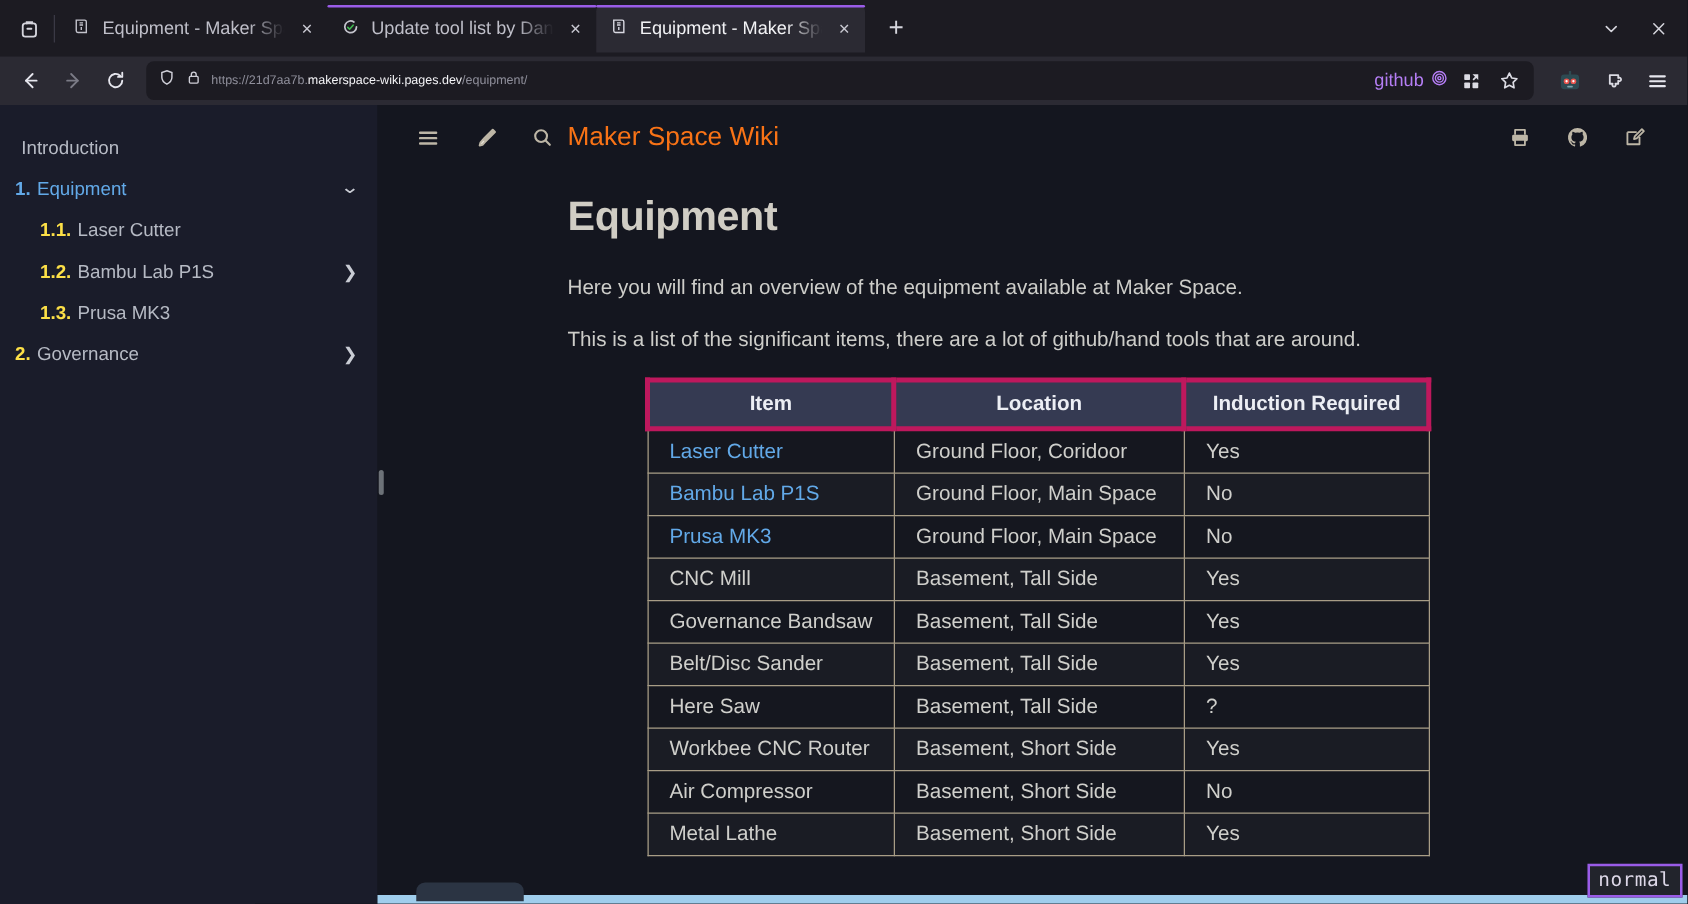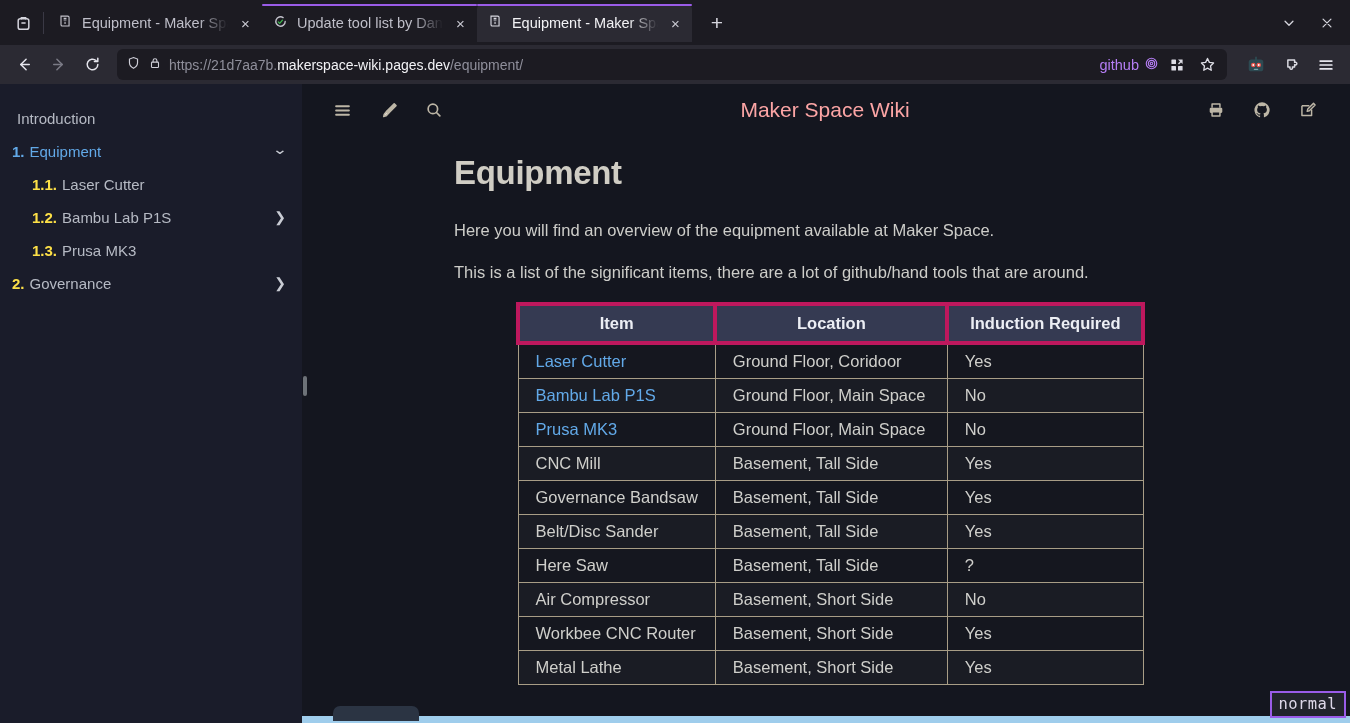--- a/index.html
+++ b/index.html
@@ -55,21 +55,21 @@
     padding: 0 9px; gap: 3px; flex: 0 0 39px;
   }
   .navbtn { width: 31px; height: 31px; display:flex; align-items:center; justify-content:center;
             color:#d8d8e0; border-radius:5px; }
   .navbtn.dim { color:#7b7b86; }
   .urlbar {
     flex: 1; height: 31px; background: #1c1b22; border-radius: 6px;
     display: flex; align-items: center; padding: 0 6px 0 9px; margin: 0 6px;
     gap: 7px; min-width: 0;
   }
-  .url-text { font-size: 14px; color: #8f8f9b; white-space: nowrap; overflow:hidden; }
+  .url-text { font-size: 10px; color: #8f8f9b; white-space: nowrap; overflow:hidden; }
   .url-text .host { color: #f3f3f6; }
   .urlbar-right { margin-left:auto; display:flex; align-items:center; gap: 6px; padding-right:2px;}
   .github-chip { display:flex; align-items:center; gap:5px; color:#b57ef5; font-size:14.5px; }
   .ubicon { width:24px; height:24px; display:flex; align-items:center; justify-content:center; color:#dcdce4;}
   .navbar-right { display:flex; align-items:center; gap:4px; padding-left: 4px;}
 
   
   .page { flex: 1; display: flex; background: #14161f; position: relative; min-height: 0; }
 
   .sidebar {
@@ -100,21 +100,21 @@
   .content { flex: 1; display: flex; flex-direction: column; min-width: 0; background: #14161f; }
 
   .topbar {
     height: 52px; flex: 0 0 52px; display: flex; align-items: center;
     padding: 0 22px 0 20px; gap: 0;
   }
   .topbar .tb-icon {
     width: 40px; height: 40px; display:flex; align-items:center; justify-content:center;
     color: #bdb6a6;
   }
-  .site-title { flex: 1; text-align: center; font-size: 21px; color: #fca5a5; font-weight: 400; }
+  .site-title { flex: 1; font-size: 21px; color: #f97316; font-weight: 400; }
   .topbar-left { display:flex; align-items:center; gap: 6px; }
   .topbar-right { display:flex; align-items:center; gap: 6px; }
 
   .scroller { flex: 1; overflow: hidden; position: relative; }
   .article { padding: 18px 0 0 152px; max-width: 1040px; }
 
   h1.page-title {
     font-size: 33px; font-weight: 700; color: #d0cdc4;
     letter-spacing: -0.3px; margin-bottom: 26px;
   }
@@ -442,30 +442,30 @@
                   <td class="c0">Belt/Disc Sander</td>
                   <td class="c1">Basement, Tall Side</td>
                   <td class="c2">Yes</td>
                 </tr>
                 <tr>
                   <td class="c0">Here Saw</td>
                   <td class="c1">Basement, Tall Side</td>
                   <td class="c2">?</td>
                 </tr>
                 <tr>
+                  <td class="c0">Workbee CNC Router</td>
+                  <td class="c1">Basement, Short Side</td>
+                  <td class="c2">Yes</td>
+                </tr>
+                <tr>
                   <td class="c0">Air Compressor</td>
                   <td class="c1">Basement, Short Side</td>
                   <td class="c2">No</td>
                 </tr>
                 <tr>
-                  <td class="c0">Workbee CNC Router</td>
-                  <td class="c1">Basement, Short Side</td>
-                  <td class="c2">Yes</td>
-                </tr>
-                <tr>
                   <td class="c0">Metal Lathe</td>
                   <td class="c1">Basement, Short Side</td>
                   <td class="c2">Yes</td>
                 </tr>
               </tbody>
           </table>
         </div>
       </div>
     </div>
 

